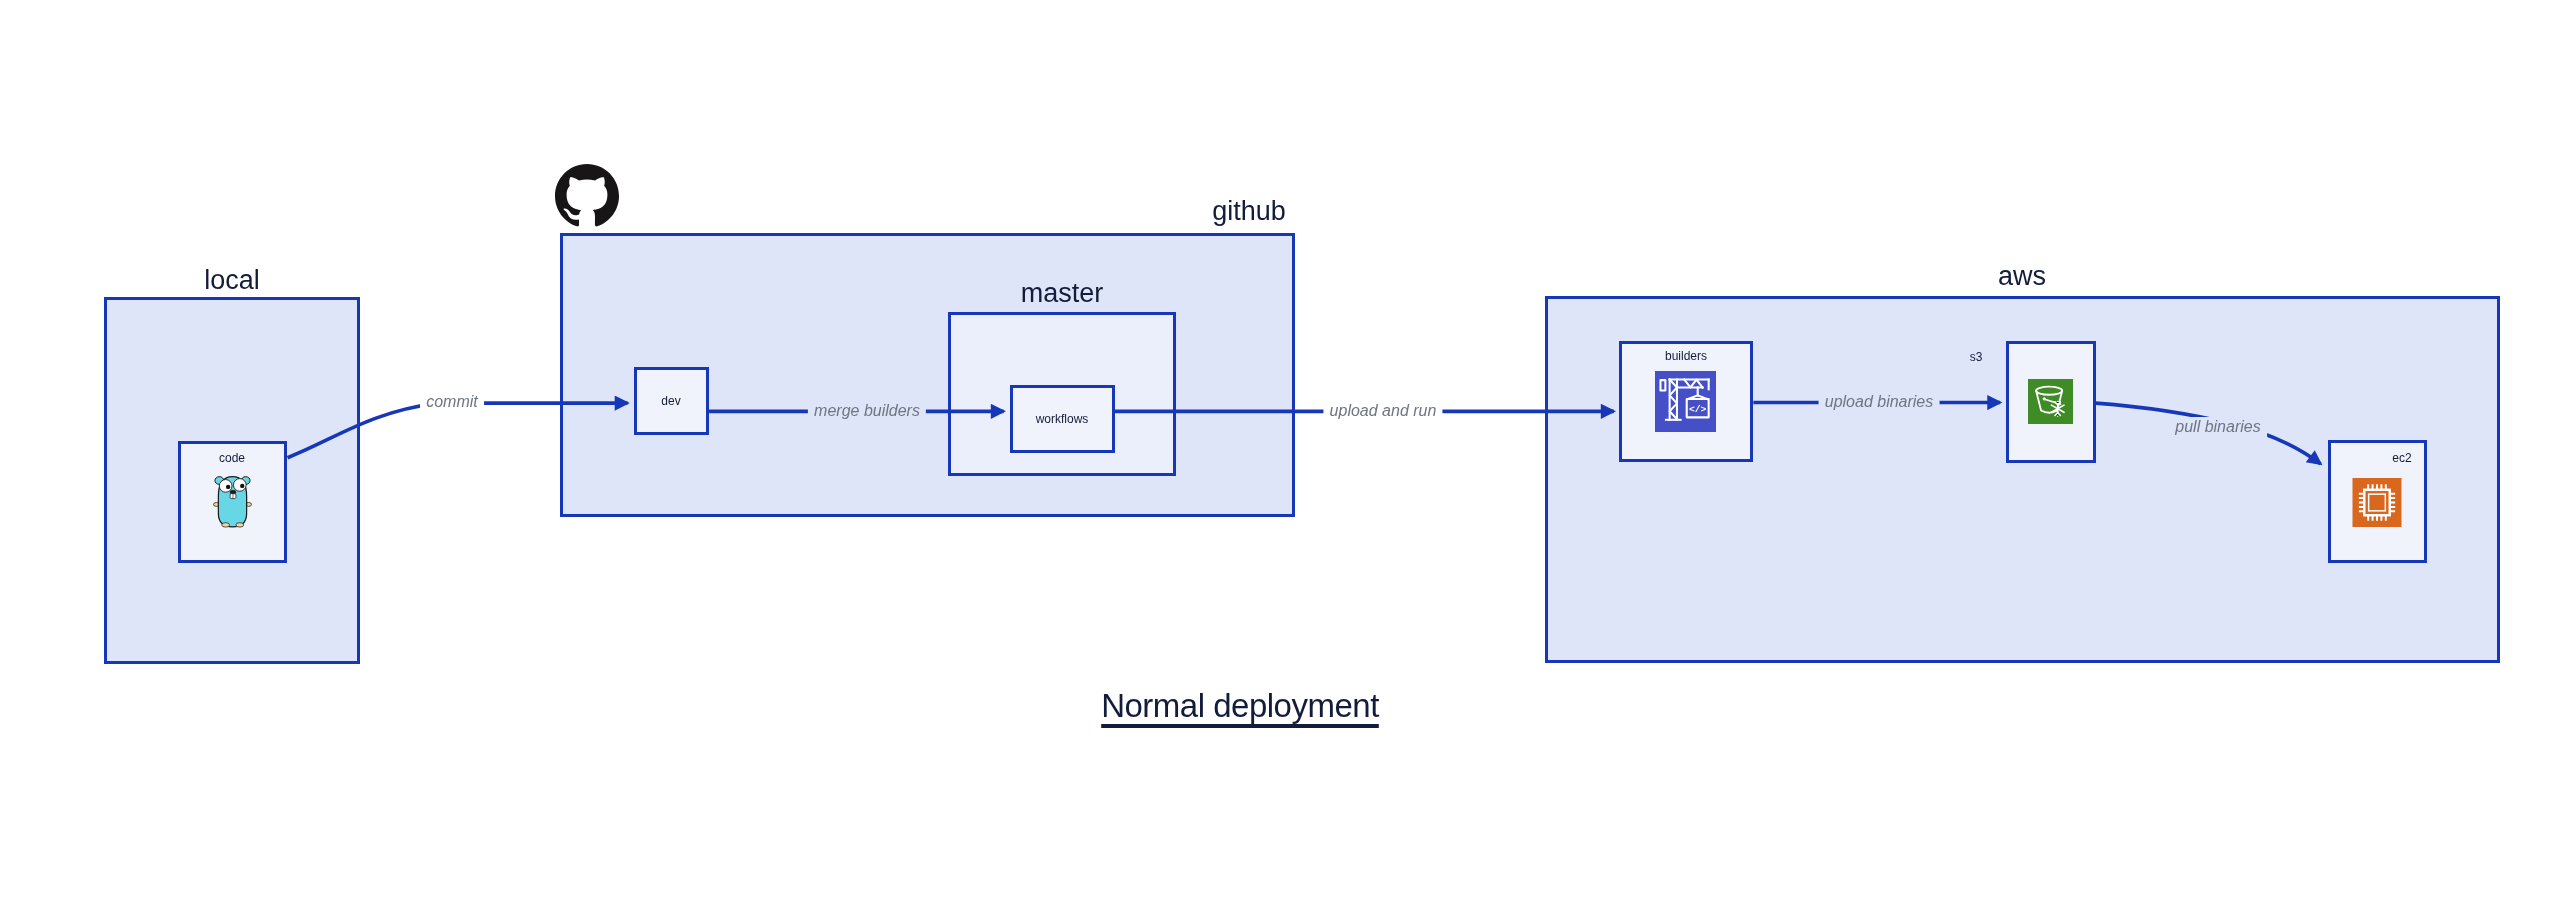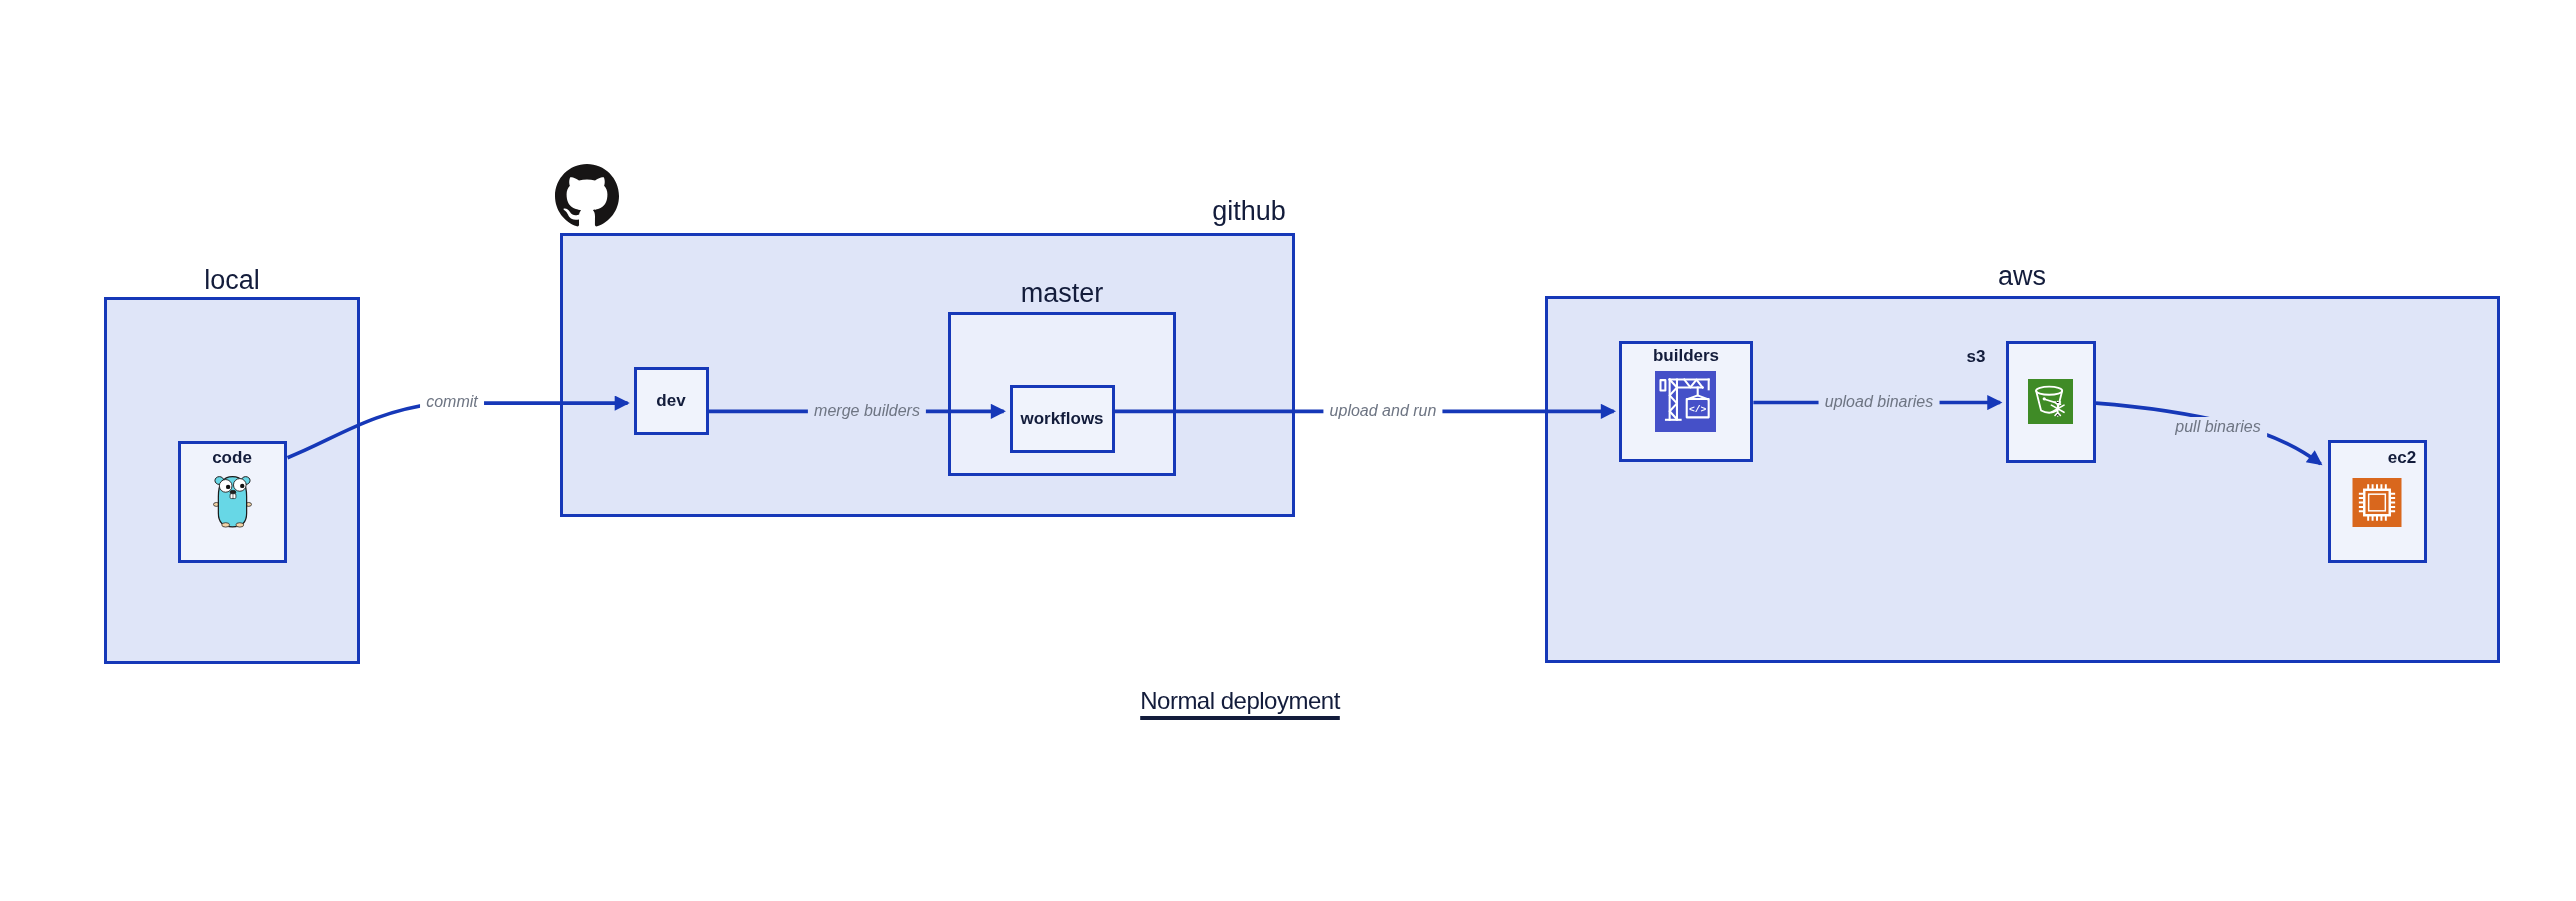--- a/index.html
+++ b/index.html
@@ -17,29 +17,29 @@
   }
   html,body{margin:0;padding:0;background:#fff;}
   #stage{
     position:relative;width:2604px;height:902px;background:#fff;overflow:hidden;
     font-family:"Liberation Sans","DejaVu Sans",sans-serif;color:var(--text-navy);
   }
   .container-box{position:absolute;background:var(--container-fill);border:3.1px solid var(--stroke-blue);box-sizing:border-box;z-index:1;}
   .container-box.master{background:var(--master-fill);z-index:2;}
   .node-box{position:absolute;background:var(--node-fill);border:3.1px solid var(--stroke-blue);box-sizing:border-box;z-index:4;}
   .container-label{position:absolute;transform:translateX(-50%);font-size:27px;font-weight:500;line-height:32px;color:var(--text-navy);white-space:nowrap;z-index:2;}
-  .node-label{position:absolute;transform:translateX(-50%);font-size:17px;font-weight:700;line-height:20.6px;color:var(--text-navy);white-space:nowrap;z-index:5;text-align:right;}
+  .node-label{position:absolute;transform:translateX(-50%);font-size:12px;font-weight:400;line-height:20.6px;color:var(--text-navy);white-space:nowrap;z-index:5;text-align:right;}
   .edge-label{position:absolute;transform:translate(-50%,-50%);font-size:16px;font-style:italic;color:var(--edge-label-gray);white-space:nowrap;padding:1px 6.2px;z-index:6;}
   .edge-label.on-white{background:#ffffff;}
   .edge-label.on-fill{background:var(--container-fill);}
   #arrows{position:absolute;left:0;top:0;z-index:3;pointer-events:none;}
   .icon{position:absolute;z-index:5;}
   #diagram-title{
     position:absolute;left:1240px;top:687px;transform:translateX(-50%);
-    font-size:24px;font-weight:500;letter-spacing:-0.5px;color:var(--text-navy);
+    font-size:33px;font-weight:500;letter-spacing:-0.5px;color:var(--text-navy);
     text-decoration:underline;text-decoration-thickness:3.6px;text-underline-offset:7.2px;white-space:nowrap;z-index:6;text-align:right;
   }
   .icon-tile{display:block;}
 </style>
 </head>
 <body>
 
 <div id="stage">
 
   <div class="container-box" style="left:104px;top:297px;width:256px;height:367px;"></div>

